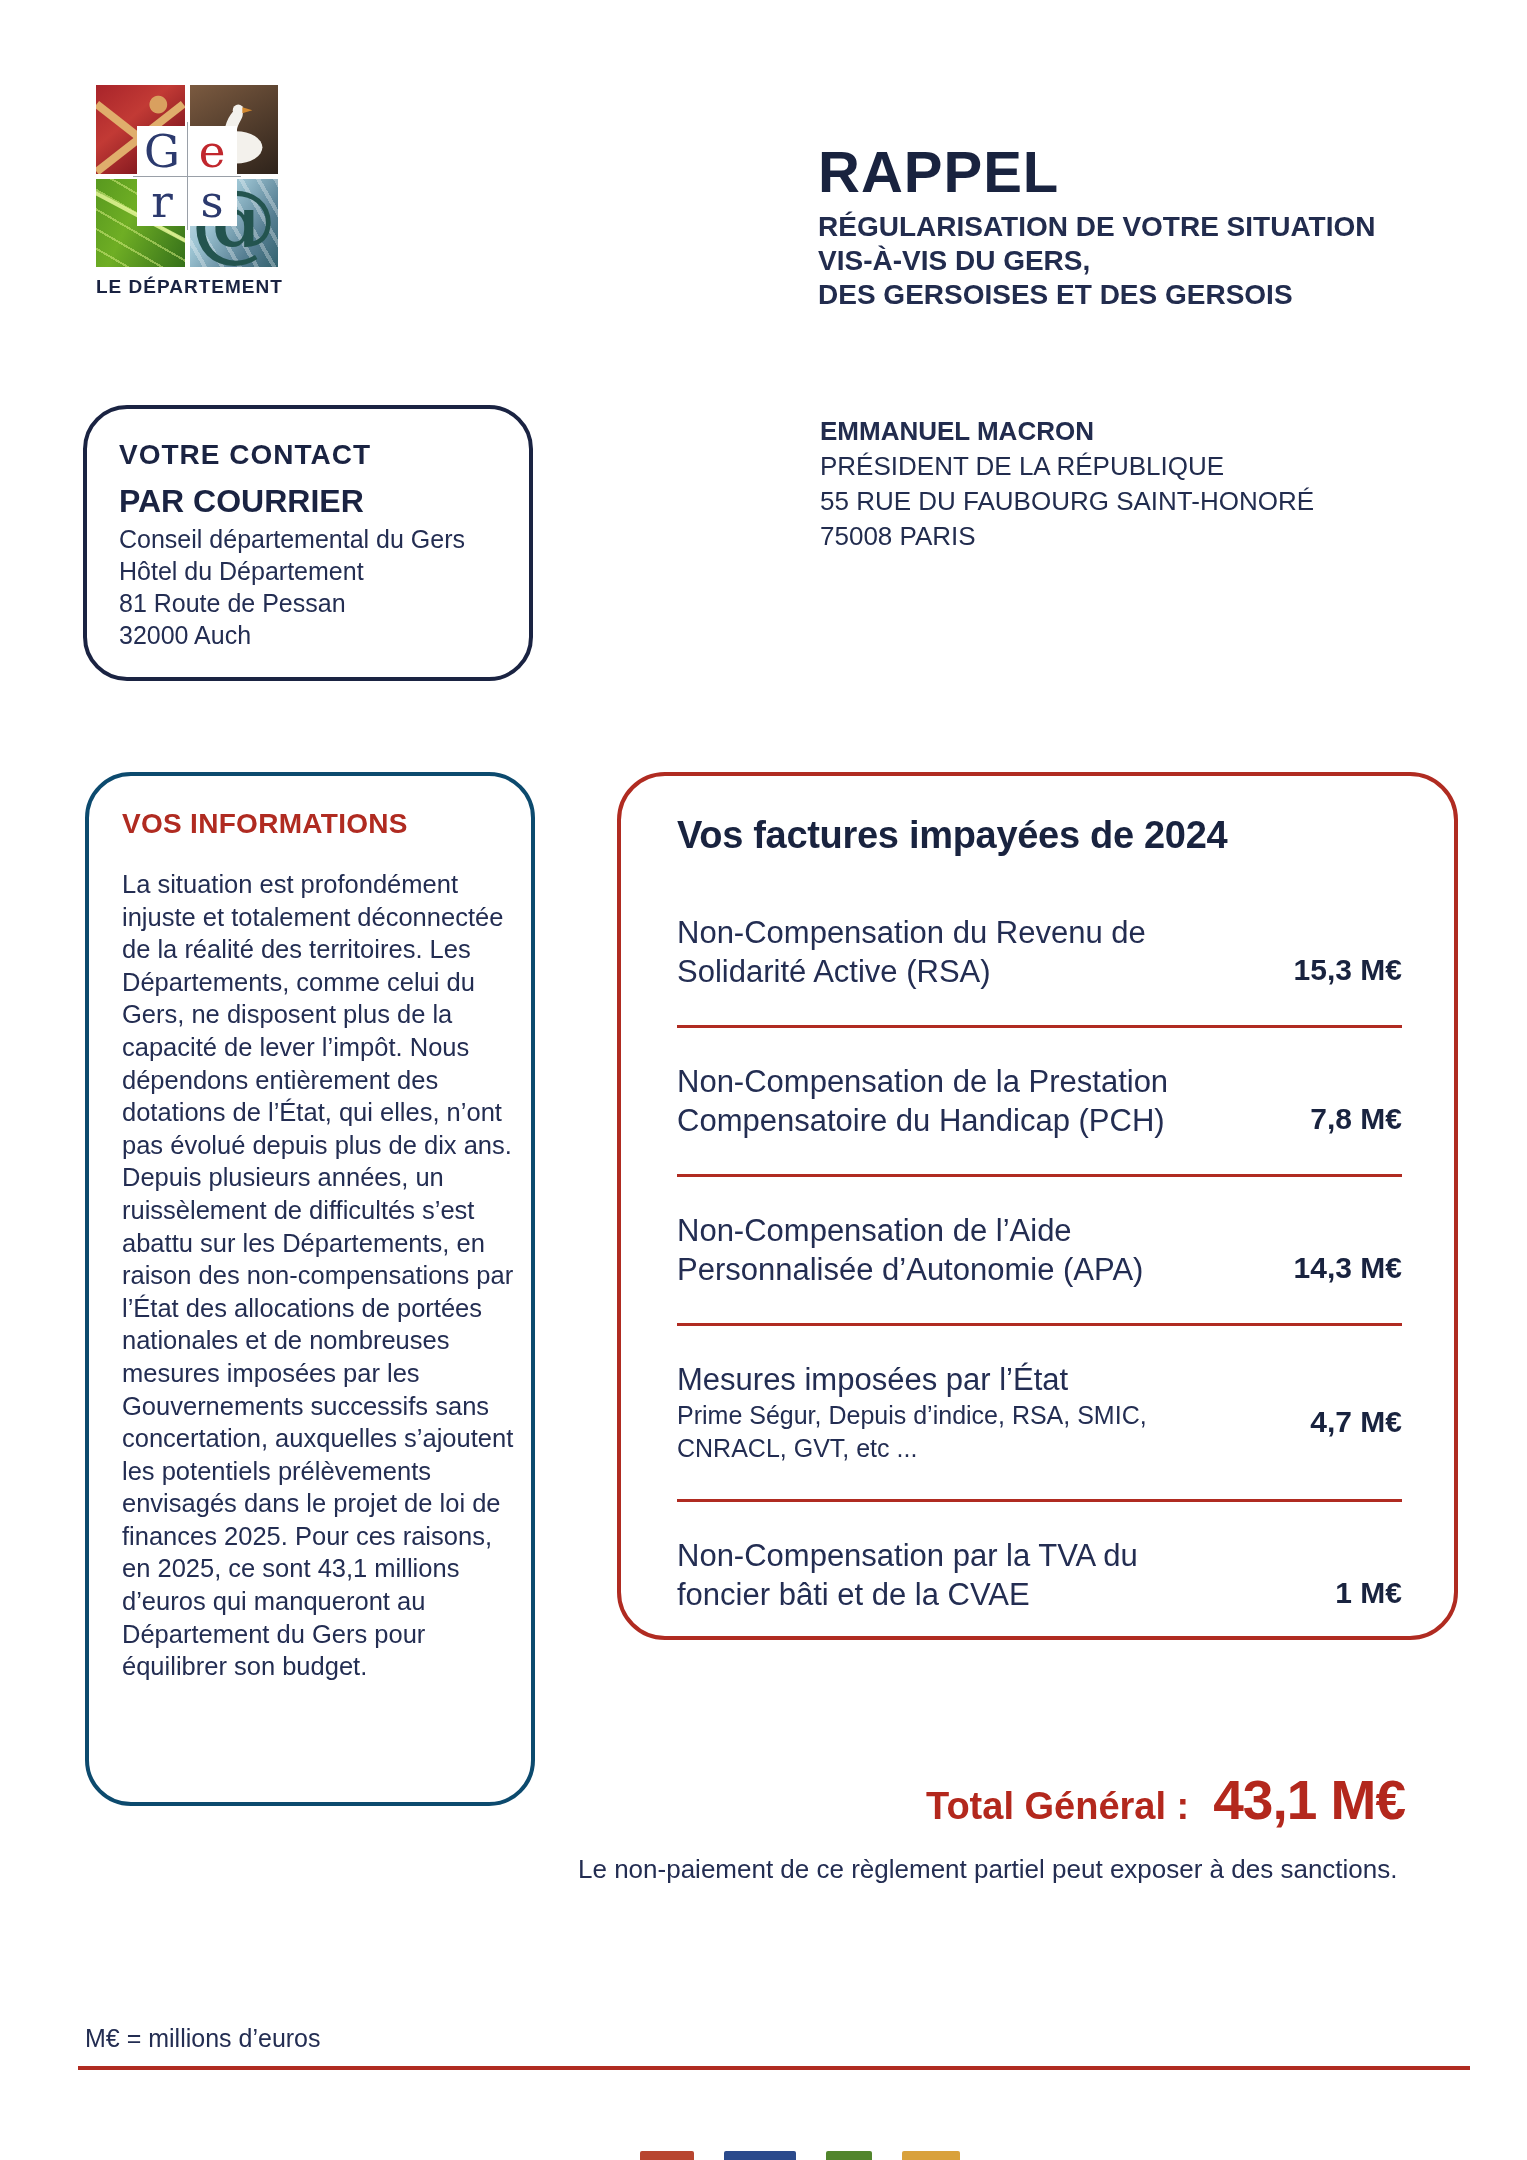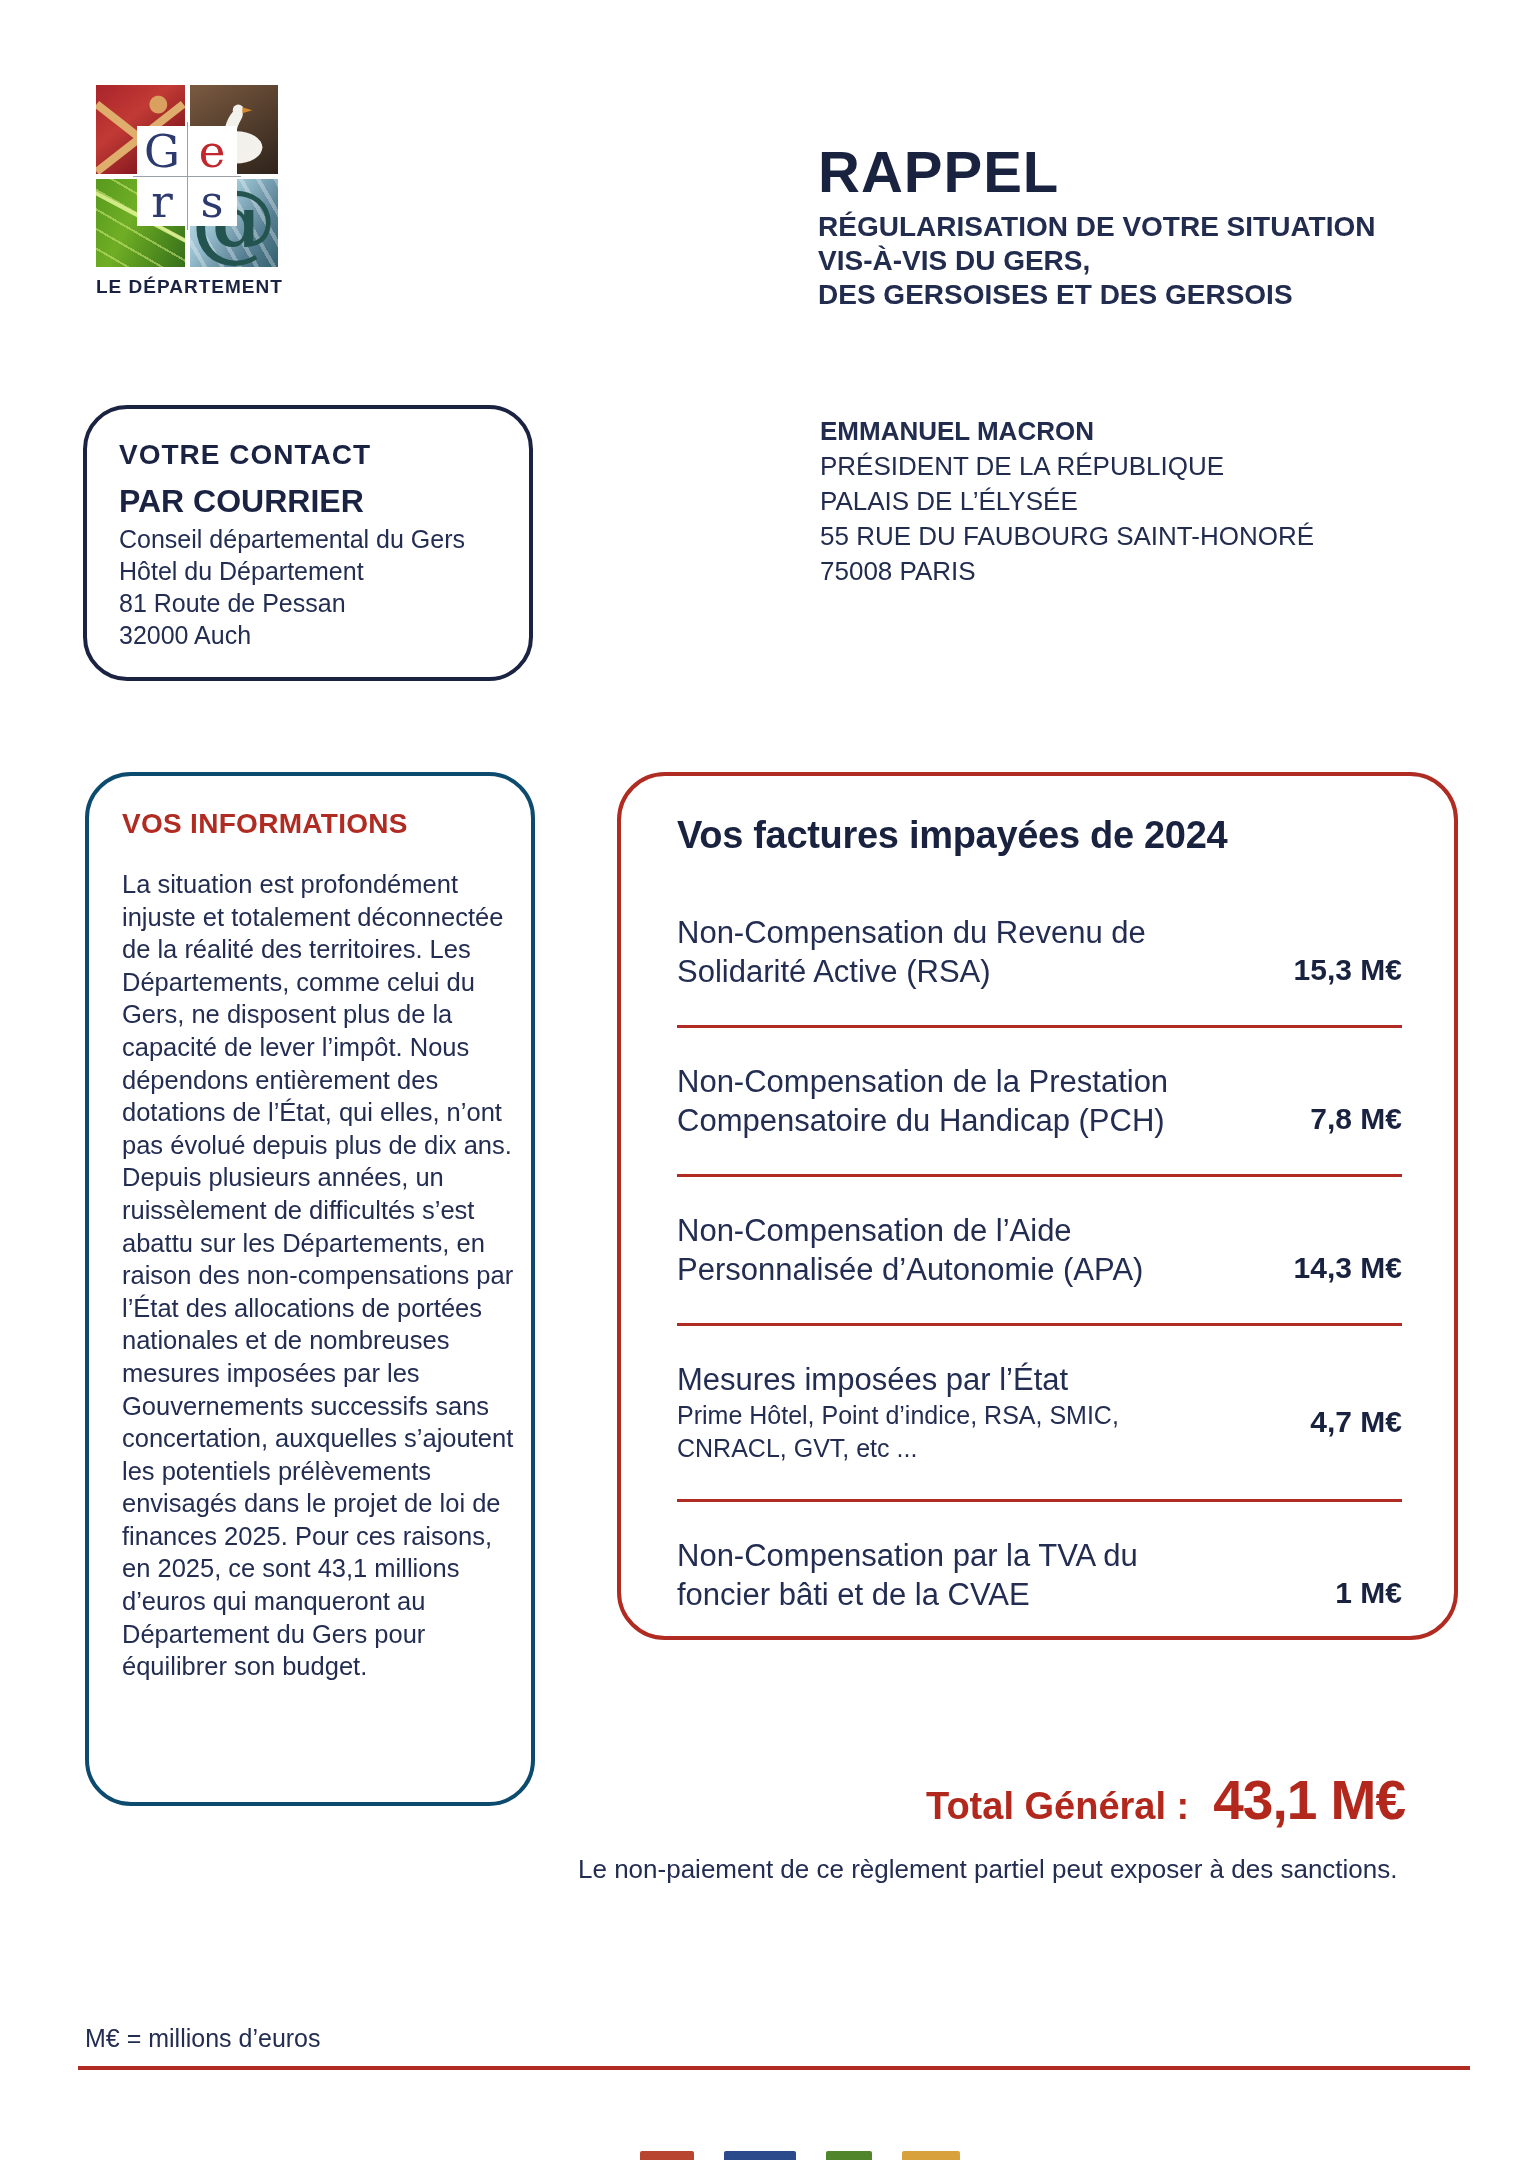--- a/index.html
+++ b/index.html
@@ -142,21 +142,20 @@
       <div>Conseil départemental du Gers</div>
       <div>Hôtel du Département</div>
       <div>81 Route de Pessan</div>
       <div>32000 Auch</div>
     </div>
   </div>
 
   <div class="recipient">
     <div class="recipient-name">EMMANUEL MACRON</div>
     <div>PRÉSIDENT DE LA RÉPUBLIQUE</div>
-    <div>PALAIS DE L’ÉLYSÉE</div>
     <div>55 RUE DU FAUBOURG SAINT-HONORÉ</div>
     <div>75008 PARIS</div>
   </div>
 
   <div class="info-box">
     <div class="info-title">VOS INFORMATIONS</div>
     <div class="info-body">La situation est profondément injuste et totalement déconnectée de la réalité des territoires. Les Départements, comme celui du Gers, ne disposent plus de la capacité de lever l’impôt. Nous dépendons entièrement des dotations de l’État, qui elles, n’ont pas évolué depuis plus de dix ans. Depuis plusieurs années, un ruissèlement de difficultés s’est abattu sur les Départements, en raison des non-compensations par l’État des allocations de portées nationales et de nombreuses mesures imposées par les Gouvernements successifs sans concertation, auxquelles s’ajoutent les potentiels prélèvements envisagés dans le projet de loi de finances 2025. Pour ces raisons, en 2025, ce sont 43,1 millions d’euros qui manqueront au Département du Gers pour équilibrer son budget.</div>
   </div>
 
   <div class="invoice-box">
@@ -187,21 +186,21 @@
           <span class="line">Personnalisée d’Autonomie (APA)</span>
         </div>
         <div class="amount">14,3 M€</div>
       </div>
       <hr class="invoice-sep">
 
       <div class="invoice-row row-centered">
         <div class="labels">
           <span class="line">Mesures imposées par l’État</span>
           <span class="note">
-            <span class="line">Prime Hôtel, Point d’indice, RSA, SMIC,</span>
+            <span class="line">Prime Ségur, Depuis d’indice, RSA, SMIC,</span>
             <span class="line">CNRACL, GVT, etc ...</span>
           </span>
         </div>
         <div class="amount">4,7 M€</div>
       </div>
       <hr class="invoice-sep">
 
       <div class="invoice-row">
         <div class="labels">
           <span class="line">Non-Compensation par la TVA du</span>

